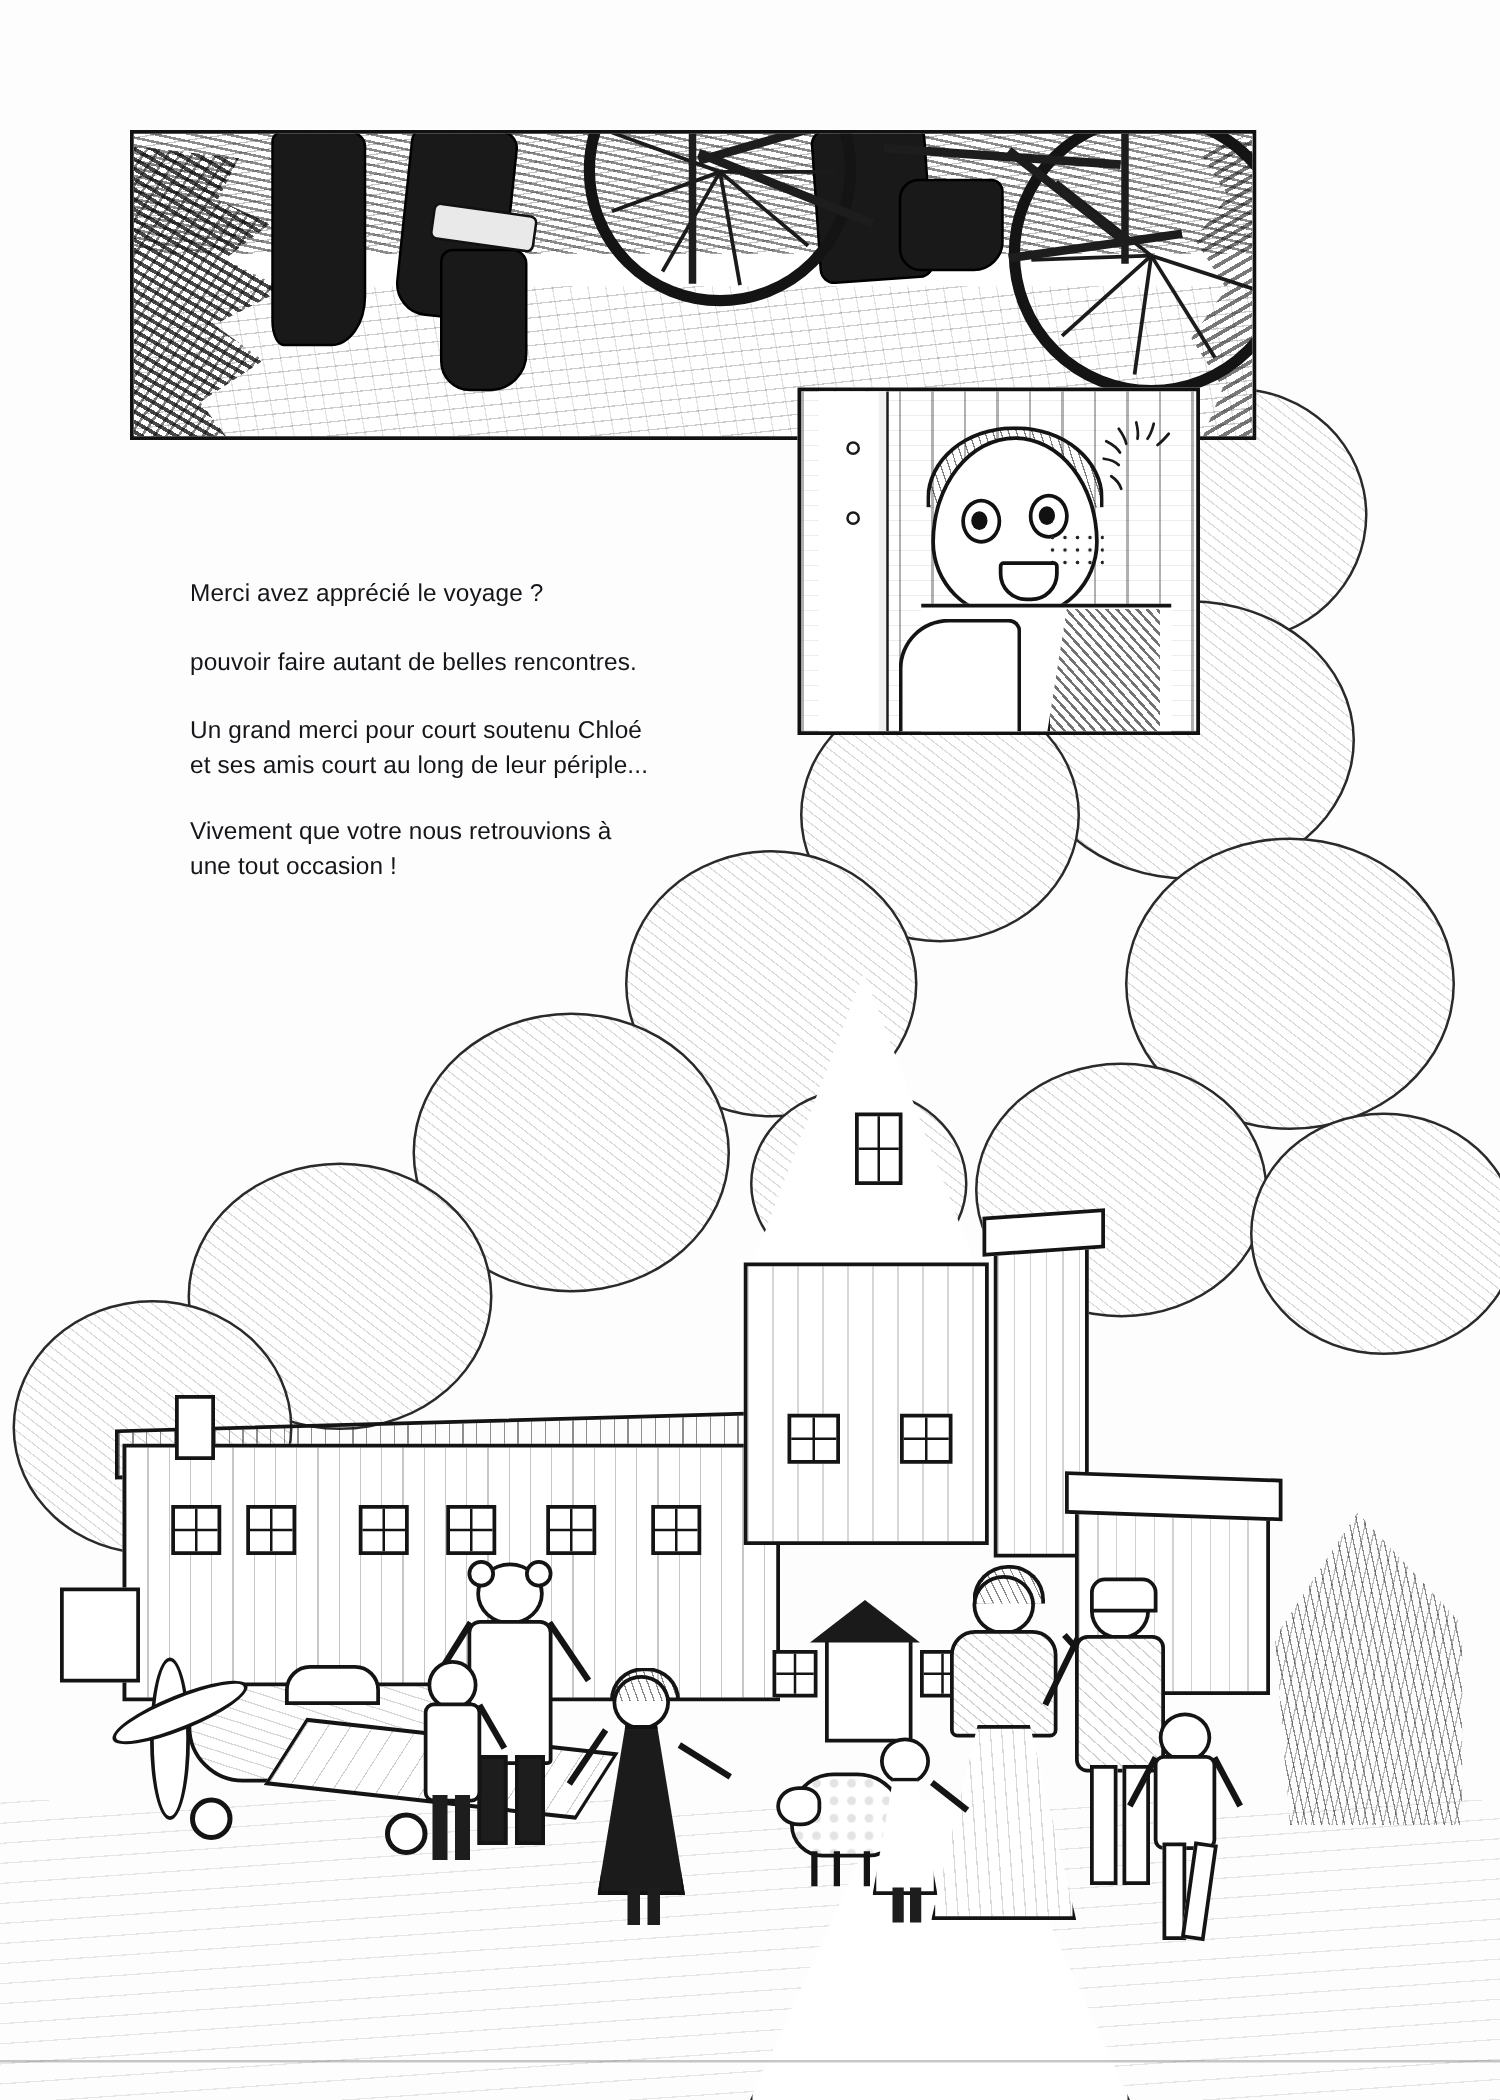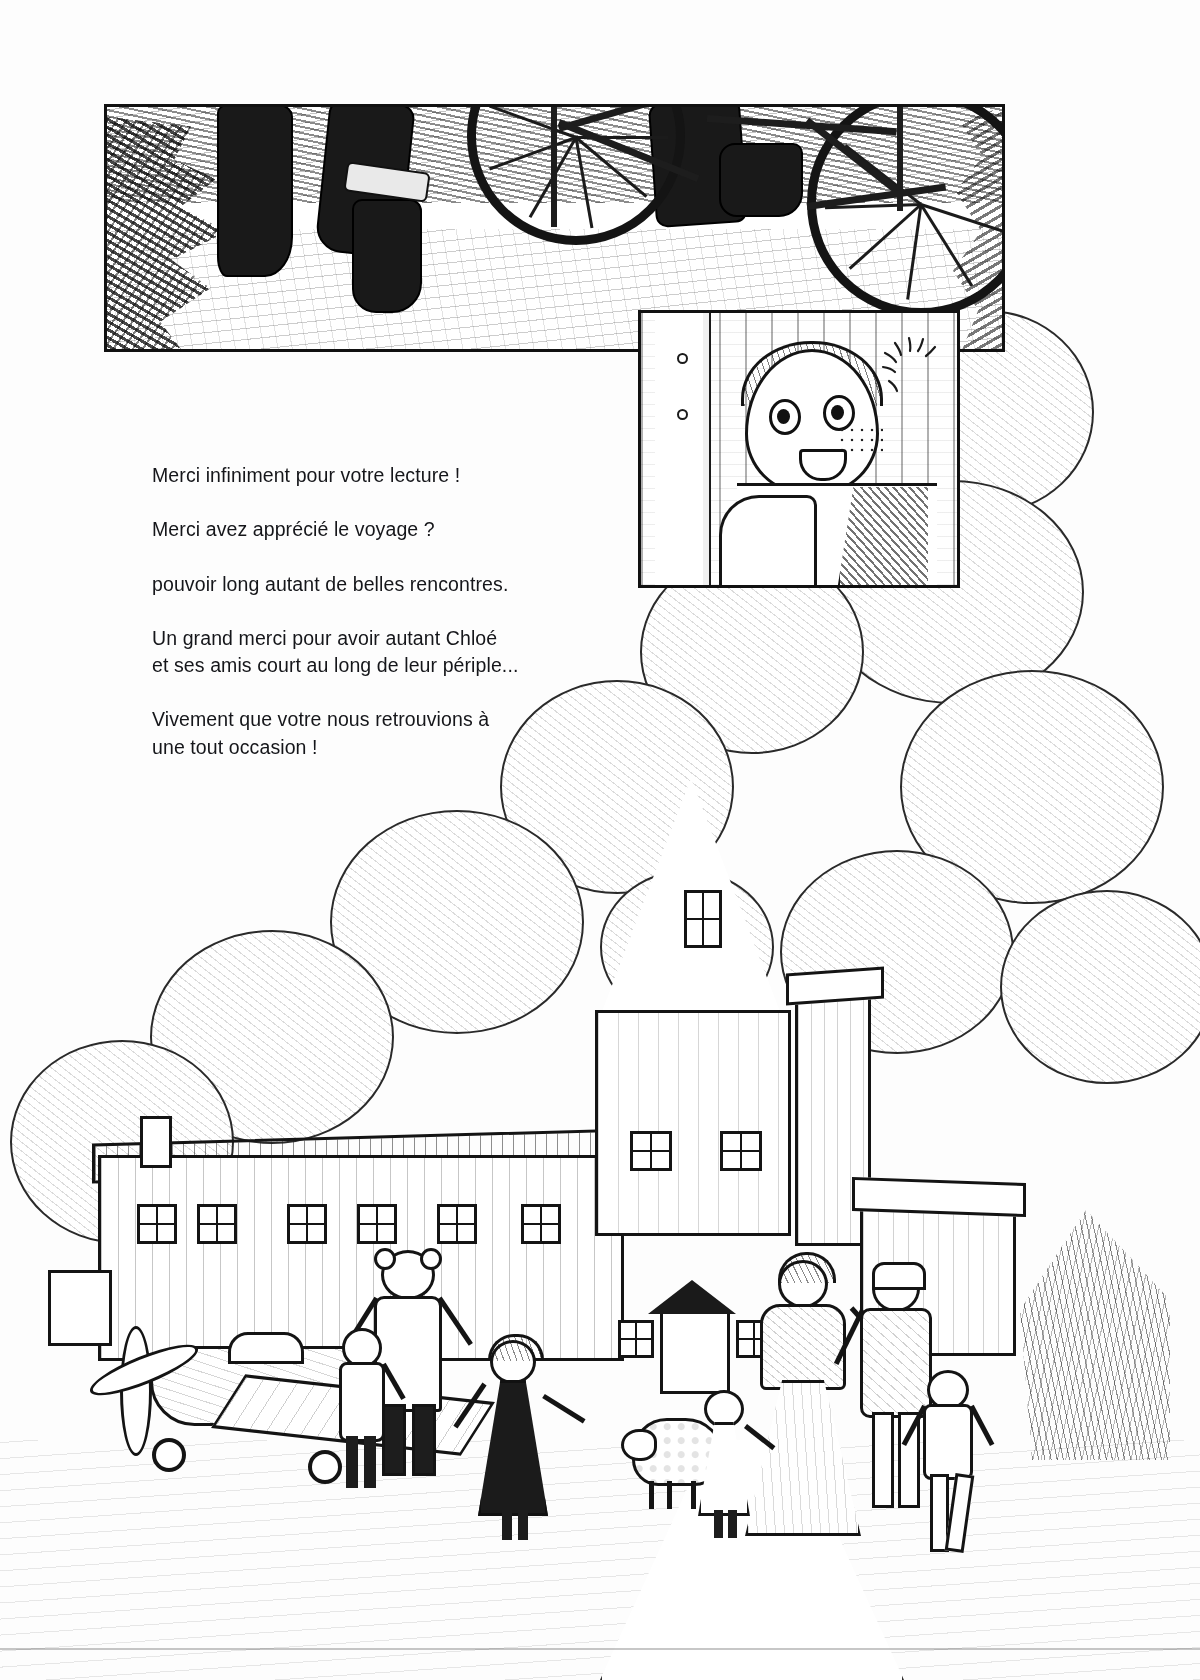--- a/index.html
+++ b/index.html
@@ -583,28 +583,27 @@
     <div class="eye" style="left:128px; top:86px;"></div>
     <div class="eye" style="left:182px; top:82px;"></div>
     <div class="freckles"></div>
     <div class="mouth"></div>
     <div class="body"></div>
     <div class="vest"></div>
     <div class="arm"></div>
   </div>
 
   <div id="caption">
-    <p><span>Merci infiniment pour votre lecture !</span></p>
     <p>
       <span>Merci avez apprécié le voyage ?</span><br>
       <br>
-      <span>pouvoir long autant de belles rencontres.</span>
+      <span>pouvoir faire autant de belles rencontres.</span>
     </p>
     <p>
-      <span>Un grand merci pour avoir autant Chloé</span><br>
+      <span>Un grand merci pour court soutenu Chloé</span><br>
       <span>et ses amis court au long de leur périple...</span>
     </p>
     <p>
       <span>Vivement que votre nous retrouvions à</span><br>
       <span>une tout occasion !</span>
     </p>
   </div>
 
 </div>
 

